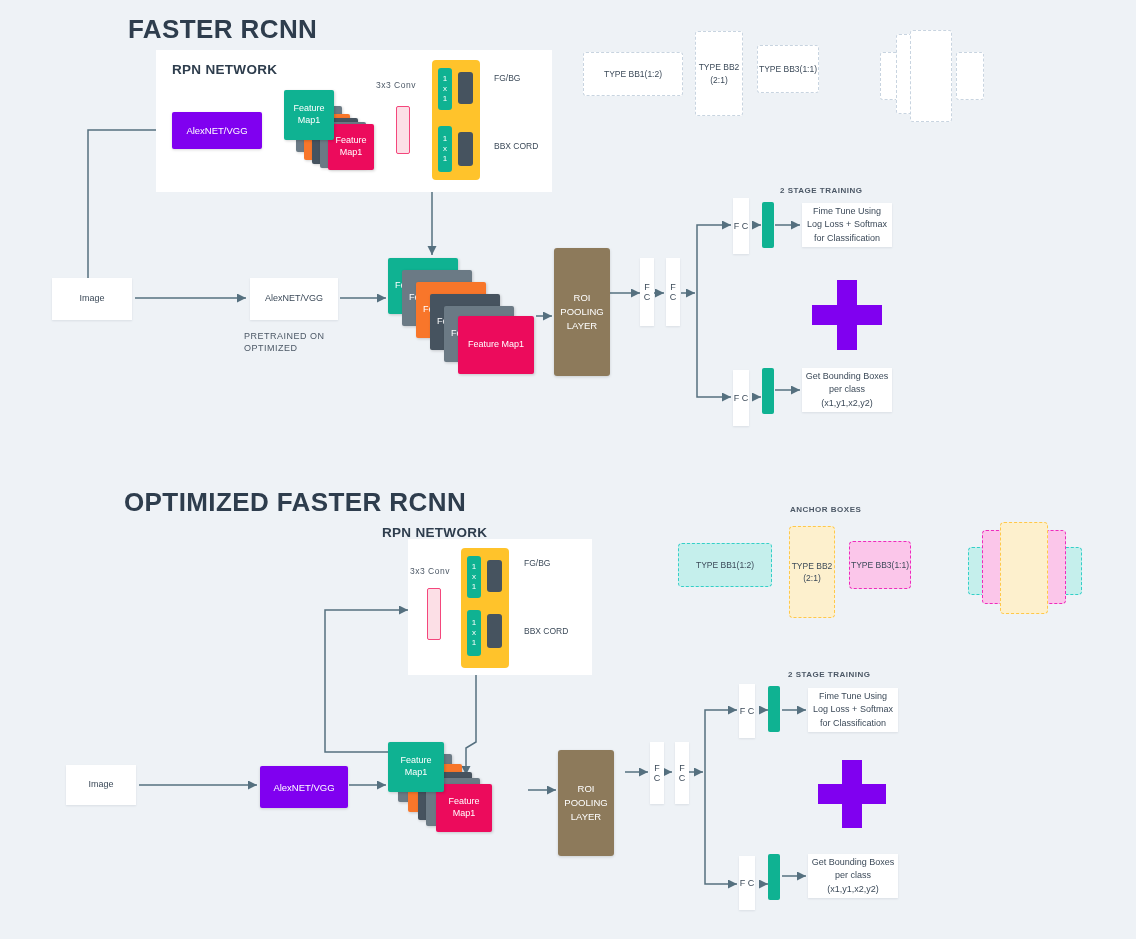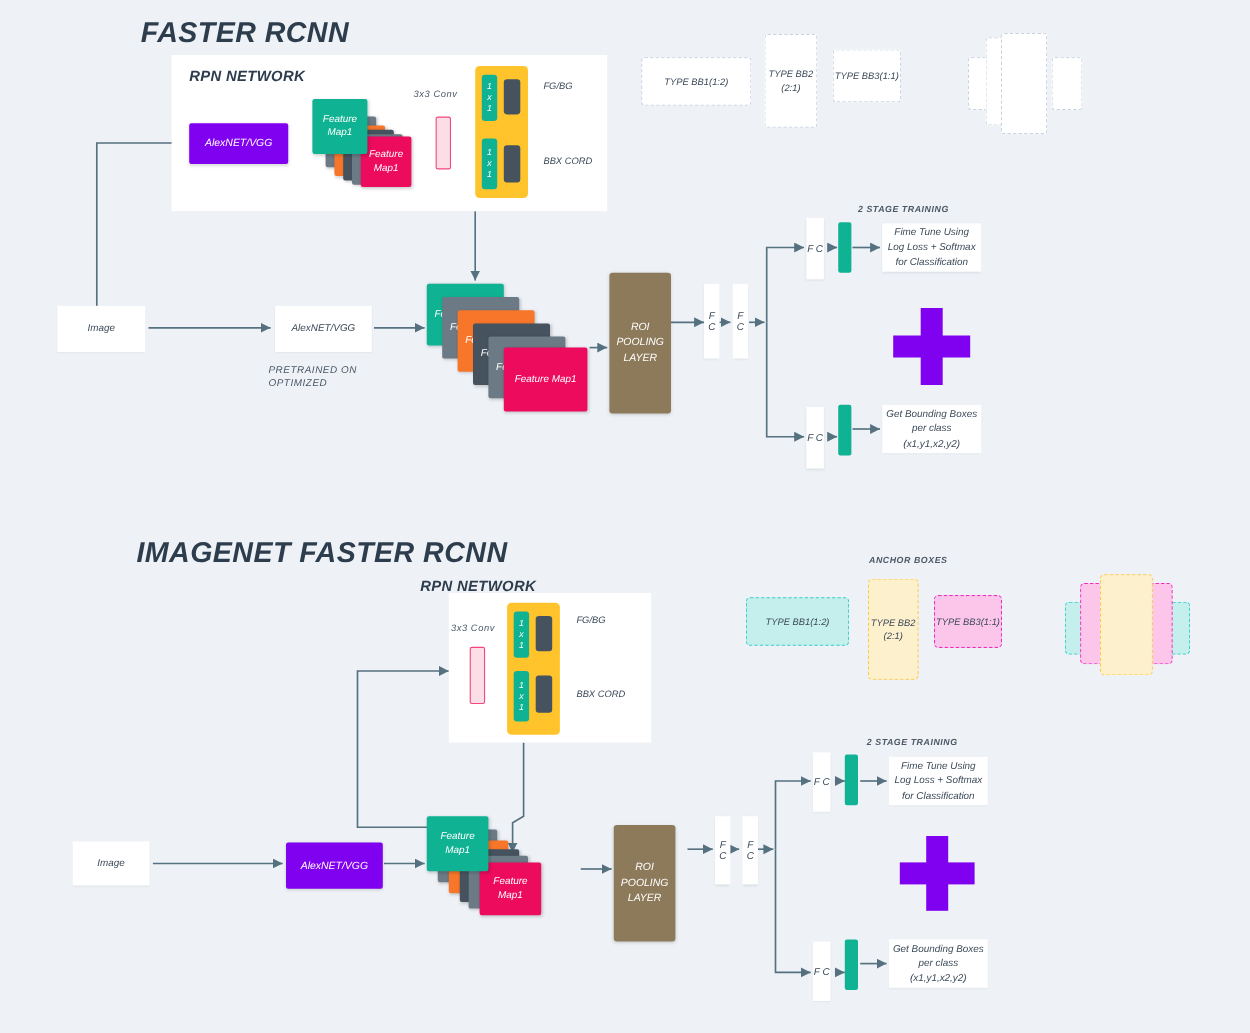--- a/index.html
+++ b/index.html
@@ -2,21 +2,21 @@
 <html><head>
 <meta charset="utf-8">
 <style>
   * { box-sizing: border-box; margin:0; padding:0; }
   html,body{
     width:1136px; height:939px;
     background:#eef2f6;
     font-family:"Liberation Sans", sans-serif;
     overflow:hidden;
   }
-  #stage{ position:relative; width:933px; height:939px;font-style:italic; }
+  #stage{ position:relative; width:933px; height:939px; }
 
   .abs{ position:absolute; }
 
   
   .maintitle{
     font-size:26px; font-weight:bold; color:#2e3d4d;
     letter-spacing:.4px;
   }
   .sectitle{
     font-size:13.5px; font-weight:bold; color:#2e3d4d;
@@ -240,21 +240,21 @@
 
   <div class="abs fc" style="left:733px; top:370px; width:16px; height:56px;">F C</div>
   <div class="abs tealbar" style="left:762px; top:368px; width:12px; height:46px;"></div>
   <div class="abs wbox" style="left:802px; top:368px; width:90px; height:44px; padding:3px;">Get Bounding Boxes per class (x1,y1,x2,y2)</div>
 
   <div class="plus" style="left:812px; top:280px; width:70px; height:70px;">
     <i style="left:25px; top:0; width:20px; height:70px;"></i>
     <i style="left:0; top:25px; width:70px; height:20px;"></i>
   </div>
 
-  <div class="abs maintitle" style="left:124px; top:487px;">IMAGENET FASTER RCNN</div>
+  <div class="abs maintitle" style="left:124px; top:487px;">OPTIMIZED FASTER RCNN</div>
 
   <div class="abs whitepanel" style="left:408px; top:539px; width:184px; height:136px;"></div>
   <div class="abs sectitle" style="left:382px; top:525px;">RPN NETWORK</div>
 
   <div class="abs smallcap" style="left:410px; top:566px; width:48px; font-size:8.5px;">3x3 Conv</div>
   <div class="abs pinkbar" style="left:427px; top:588px; width:14px; height:52px;"></div>
 
   <div class="abs yellowpanel" style="left:461px; top:548px; width:48px; height:120px;">
     <div class="abs tealchip" style="left:6px; top:8px; width:14px; height:42px;">
       <span>1</span>

